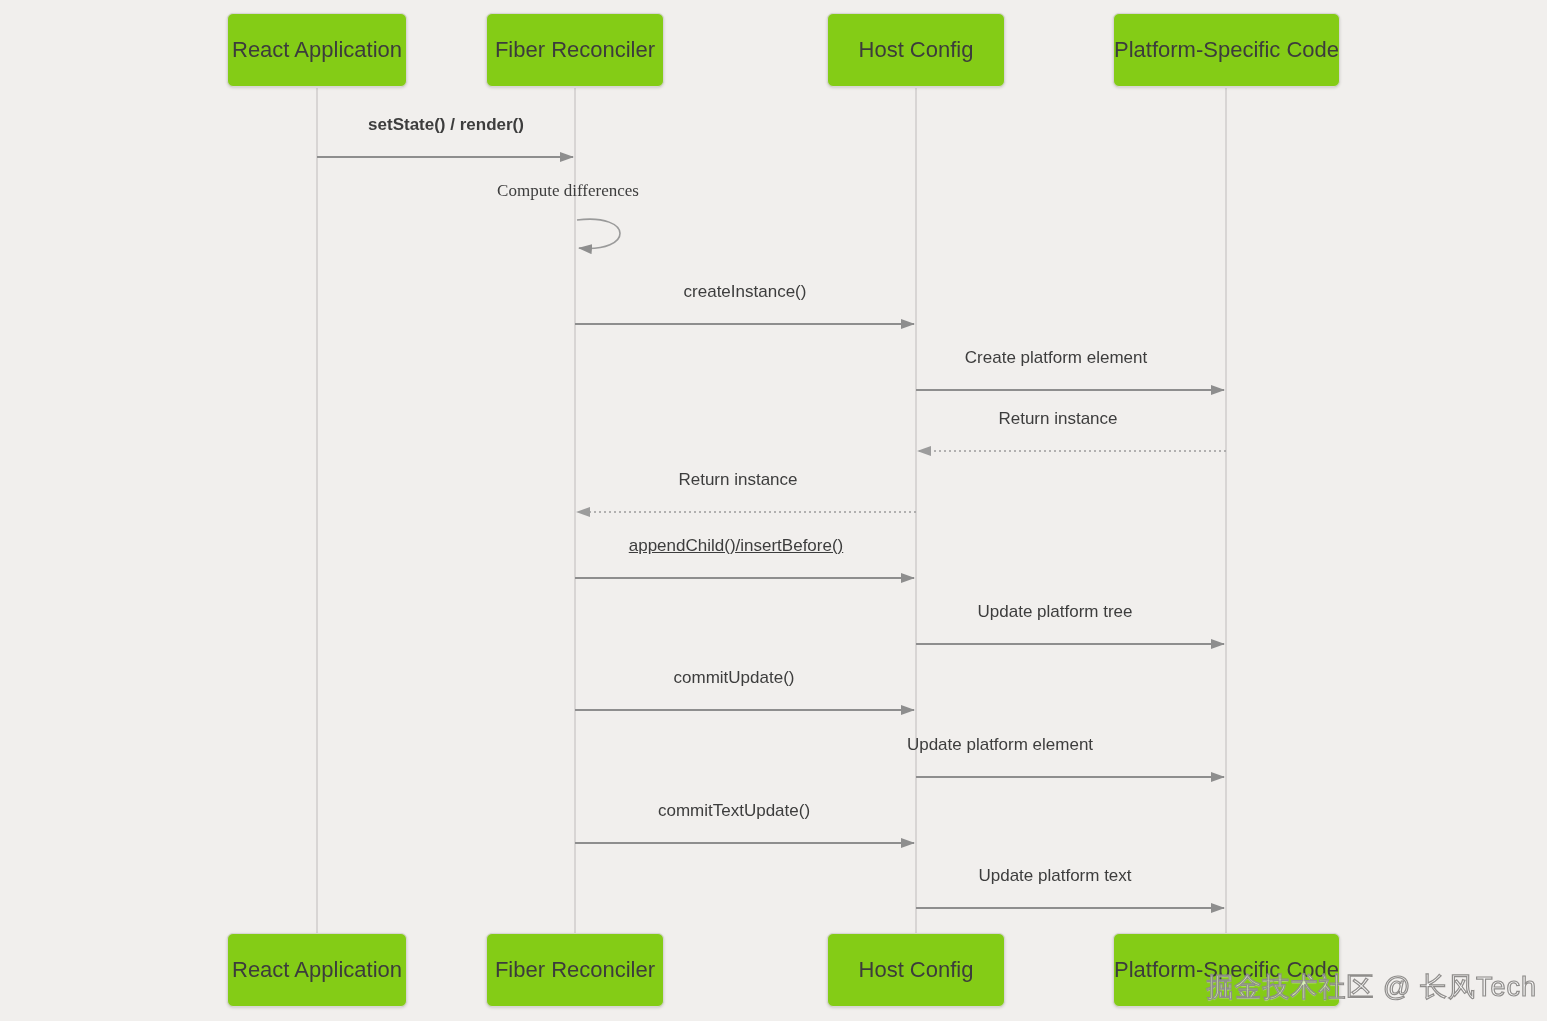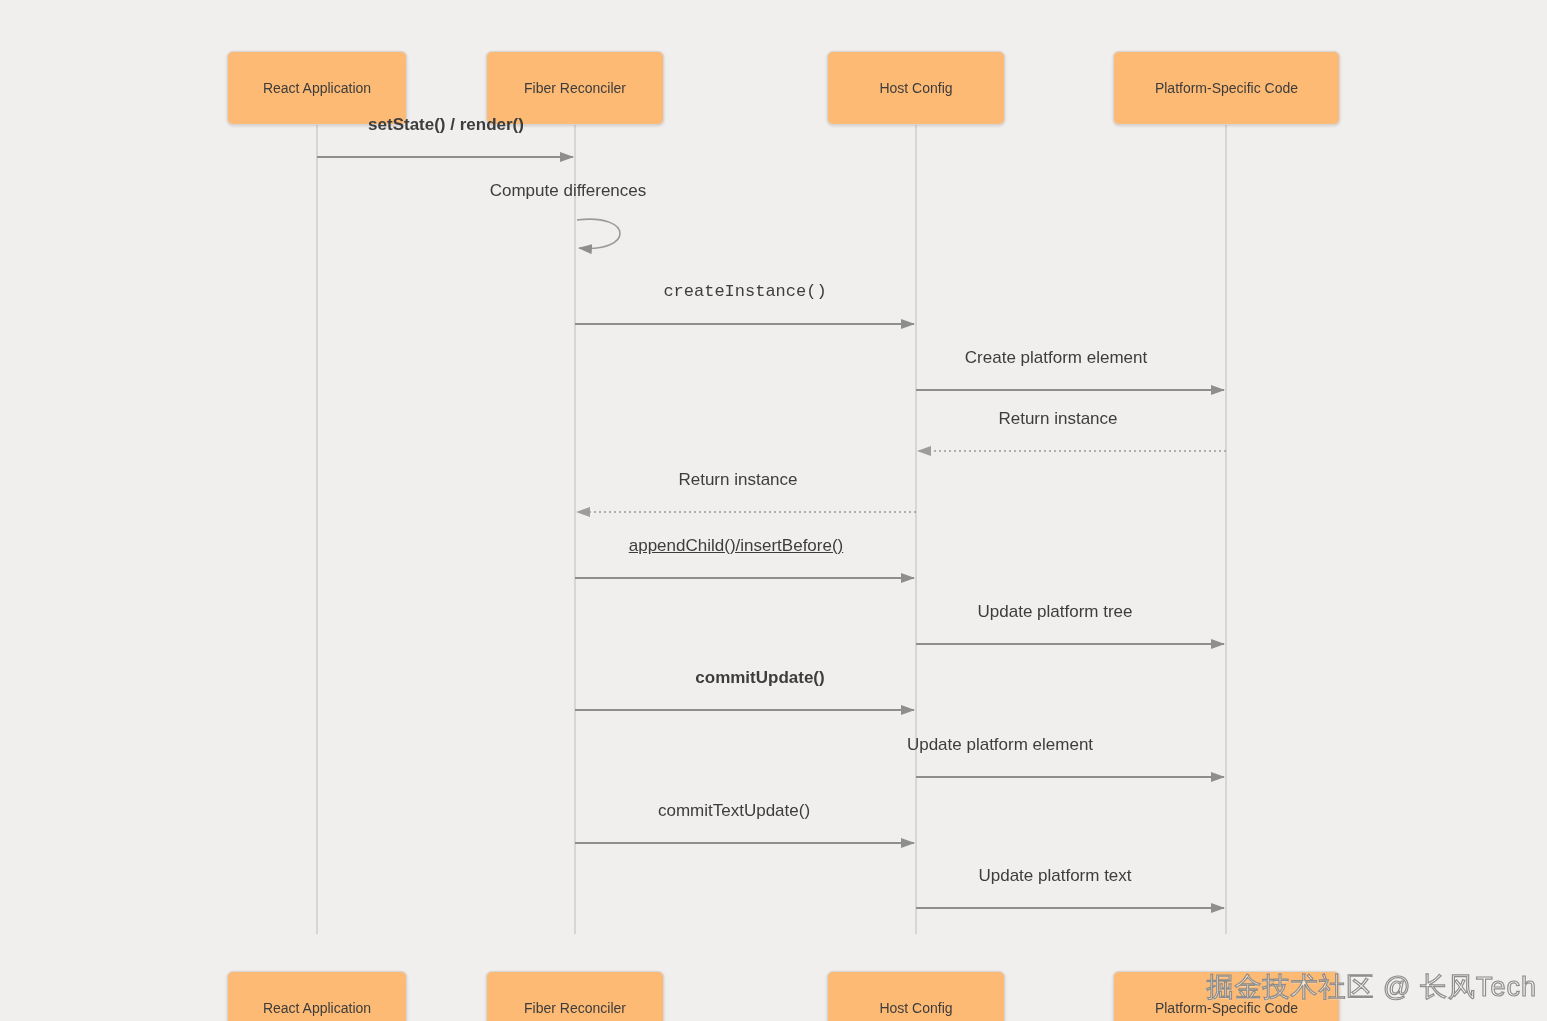--- a/index.html
+++ b/index.html
@@ -18,33 +18,32 @@
   .overlay {
     position: absolute;
     left: 0;
     top: 0;
     width: 1547px;
     height: 1021px;
   }
   .actor-box {
     position: absolute;
     height: 74px;
-    background: #fdba74;
+    background: #84cc16;
     border: 1px solid #d8d6d4;
     border-radius: 6px;
     box-shadow: 0 1px 3px rgba(0,0,0,0.14);
     display: flex;
     align-items: center;
     justify-content: center;
-    font-size: 14px;
+    font-size: 22px;
     color: #3c3c3c;
     white-space: nowrap;
     box-sizing: border-box;
     z-index: 2;
-    margin-top: 38px;
   }
   .msg-label {
     position: absolute;
     transform: translateX(-50%);
     font-size: 17px;
     color: #3d3d3d;
     white-space: nowrap;
     line-height: 22px;
     z-index: 3;
   }
@@ -110,27 +109,27 @@
   <div class="actor-box" style="left:486px; top:13px; width:178px;">Fiber Reconciler</div>
   <div class="actor-box" style="left:827px; top:13px; width:178px;">Host Config</div>
   <div class="actor-box" style="left:1113px; top:13px; width:227px;">Platform-Specific Code</div>
 
   <div class="actor-box" style="left:227px; top:933px; width:180px;">React Application</div>
   <div class="actor-box" style="left:486px; top:933px; width:178px;">Fiber Reconciler</div>
   <div class="actor-box" style="left:827px; top:933px; width:178px;">Host Config</div>
   <div class="actor-box" style="left:1113px; top:933px; width:227px;">Platform-Specific Code</div>
 
   <div class="msg-label" style="left:446px;  top:114px;font-weight:bold;">setState() / render()</div>
-  <div class="msg-label" style="left:568px;  top:180px;">Compute differences</div>
-  <div class="msg-label" style="left:745px;  top:281px;font-family:Liberation Mono, monospace;">createInstance()</div>
+  <div class="msg-label" style="left:568px;  top:180px;font-family:Liberation Serif, serif;">Compute differences</div>
+  <div class="msg-label" style="left:745px;  top:281px;">createInstance()</div>
   <div class="msg-label" style="left:1056px; top:347px;">Create platform element</div>
   <div class="msg-label" style="left:1058px; top:408px;">Return instance</div>
   <div class="msg-label" style="left:738px;  top:469px;">Return instance</div>
   <div class="msg-label" style="left:736px;  top:535px;text-decoration:underline;">appendChild()/insertBefore()</div>
   <div class="msg-label" style="left:1055px; top:601px;">Update platform tree</div>
-  <div class="msg-label" style="left:760px;  top:667px;font-weight:bold;">commitUpdate()</div>
+  <div class="msg-label" style="left:734px;  top:667px;">commitUpdate()</div>
   <div class="msg-label" style="left:1000px; top:734px;">Update platform element</div>
   <div class="msg-label" style="left:734px;  top:800px;">commitTextUpdate()</div>
   <div class="msg-label" style="left:1055px; top:865px;">Update platform text</div>
 
   <div class="watermark">掘金技术社区 @ 长风Tech</div>
 
 </div>
 
 </body></html>

